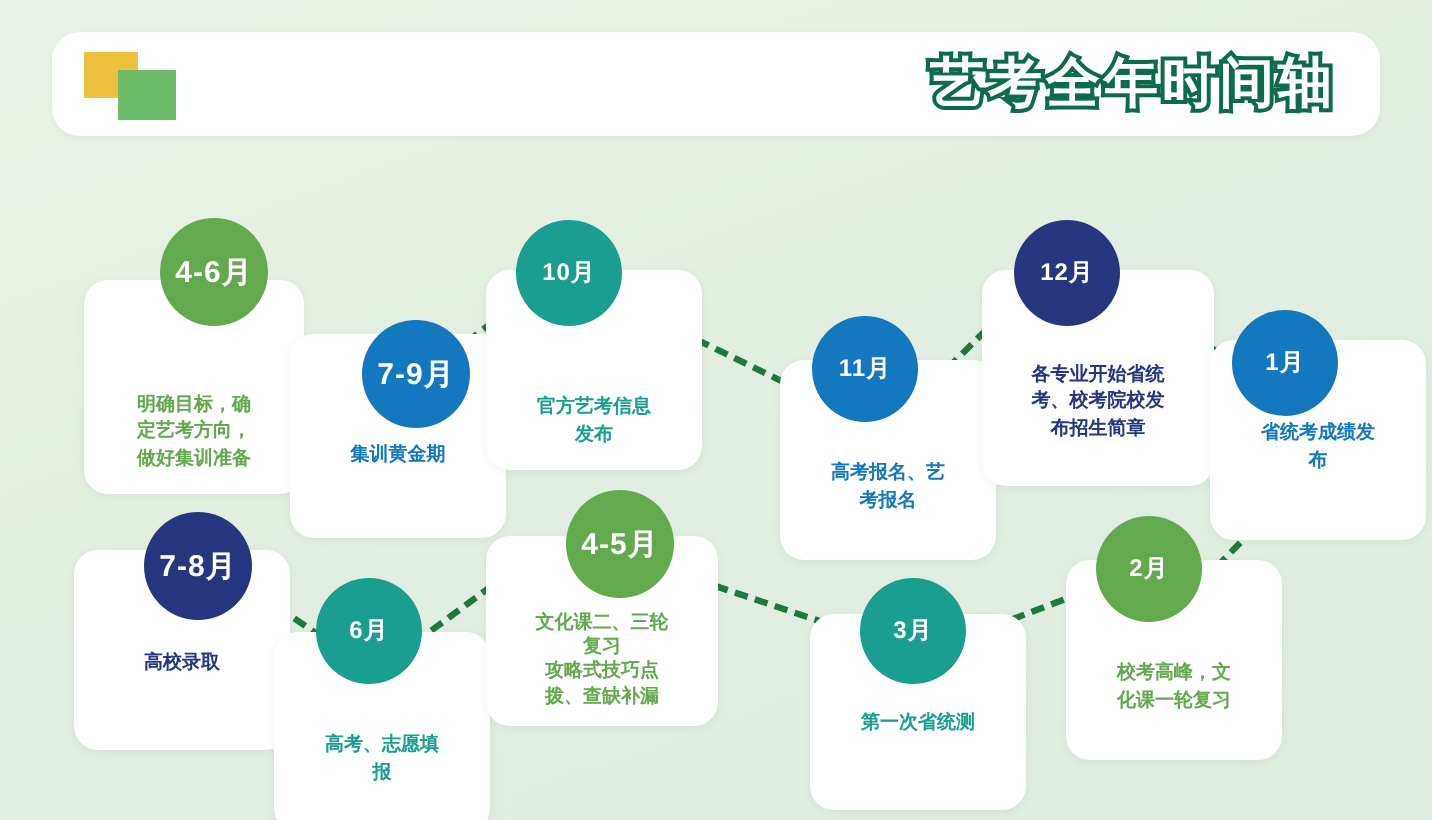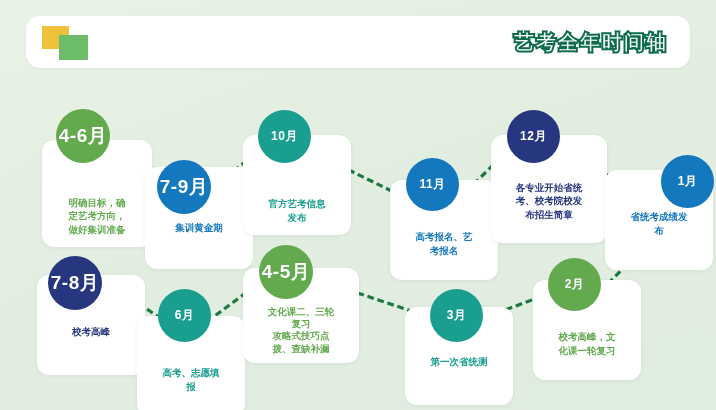--- a/index.html
+++ b/index.html
@@ -55,22 +55,22 @@
     top: 9px;
     width: 29px;
     height: 25px;
     background: #6dbc6a;
   }
   .header-title {
     position: absolute;
     right: 22px;
     top: 50%;
     transform: translateY(-50%);
-    font-size: 20px;
-    font-weight: normal;
+    font-size: 27px;
+    font-weight: bold;
     letter-spacing: 2px;
     color: #ffffff;
     -webkit-text-stroke: 4px #0b6b4b;
     paint-order: stroke fill;
     white-space: nowrap;
     line-height: 1;
   }
 
   
   .connectors {
@@ -112,21 +112,21 @@
     border-radius: 50%;
     display: flex;
     align-items: center;
     justify-content: center;
     color: #ffffff;
     font-weight: bold;
     letter-spacing: 0.5px;
     box-sizing: border-box;
     z-index: 3;
   }
-  .bubble-lg { font-size: 19px; }
+  .bubble-lg { font-size: 15px; margin-left: 24px; }
   .bubble-md { font-size: 12px; }
 </style>
 </head>
 <body>
 
 <div id="stage">
 
   <div class="header-bar">
     <div class="logo">
       <div class="logo-sq-yellow"></div>
@@ -202,28 +202,28 @@
     <div class="bubble bubble-md" style="left:507px; top:110px; width:53px; height:53px; background:#27377f;">
       <span>12月</span>
     </div>
   </div>
 
   <div class="node">
     <div class="card" style="left:605px; top:170px; width:108px; height:100px;">
       <span class="card-text" style="color:#1378be; padding-bottom:32px;">省统考成绩发
 布</span>
     </div>
-    <div class="bubble bubble-md" style="left:661px; top:155px; width:53px; height:53px; background:#1378be;">
+    <div class="bubble bubble-md" style="left:616px; top:155px; width:53px; height:53px; background:#1378be;">
       <span>1月</span>
     </div>
   </div>
 
   <div class="node">
     <div class="card" style="left:37px; top:275px; width:108px; height:100px;">
-      <span class="card-text" style="color:#27377f; padding-bottom:36px;">校考高峰</span>
+      <span class="card-text" style="color:#27377f; padding-bottom:36px;">高校录取</span>
     </div>
     <div class="bubble bubble-lg" style="left:48px; top:256px; width:54px; height:54px; background:#27377f;">
       <span>7-8月</span>
     </div>
   </div>
 
   <div class="node">
     <div class="card" style="left:137px; top:316px; width:108px; height:100px;">
       <span class="card-text" style="color:#199e8f; padding-bottom:22px;">高考、志愿填
 报</span>

